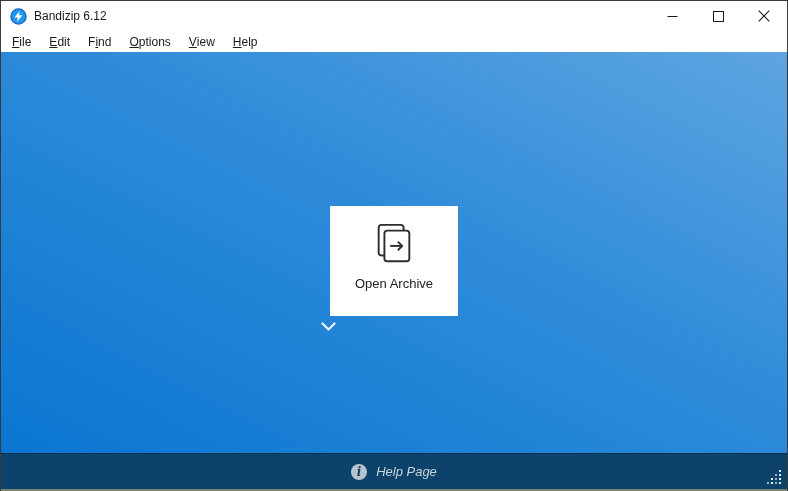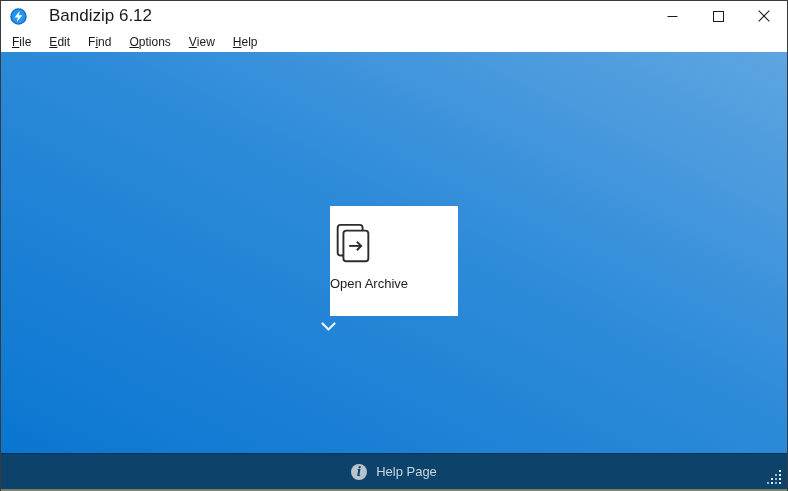--- a/index.html
+++ b/index.html
@@ -21,22 +21,22 @@
   
   .titlebar {
     height: 30px;
     background: #ffffff;
     display: flex;
     align-items: center;
     flex: 0 0 auto;
   }
   .app-icon { margin-left: 9px; width: 17px; height: 17px; display: block; }
   .title-text {
-    margin-left: 22px;
-    font-size: 17px;
+    margin-left: 7px;
+    font-size: 12px;
     color: #1a1a1a;
     flex: 1 1 auto;
     white-space: nowrap;
   }
   .win-controls { display: flex; height: 100%; }
   .win-btn {
     width: 46px; height: 100%;
     display: flex; align-items: center; justify-content: center;
     background: transparent; border: none; cursor: default;
   }
@@ -75,21 +75,21 @@
     display: flex;
     justify-content: center;
     gap: 5px;
   }
   .card {
     width: 128px;
     height: 110px;
     background: #ffffff;
     display: flex;
     flex-direction: column;
-    align-items: flex-start;
+    align-items: center;
     cursor: pointer;
   }
   .card svg { margin-top: 15px; display: block; }
   .card-label {
     margin-top: 9px;
     font-size: 13px;
     color: #222222;
     white-space: nowrap;
   }
   .expander {
@@ -133,20 +133,21 @@
     font-weight: bold;
     font-size: 12px;
     line-height: 16px;
     text-align: center;
     display: block;
   }
   .help-text {
     font-size: 13px;
     color: #c9d4dc;
     font-family: "Liberation Sans", sans-serif;
+    font-style: italic;
   }
   .resize-grip {
     position: absolute;
     right: 4px;
     bottom: 3px;
     width: 16px;
     height: 16px;
     cursor: nwse-resize;
   }
 

